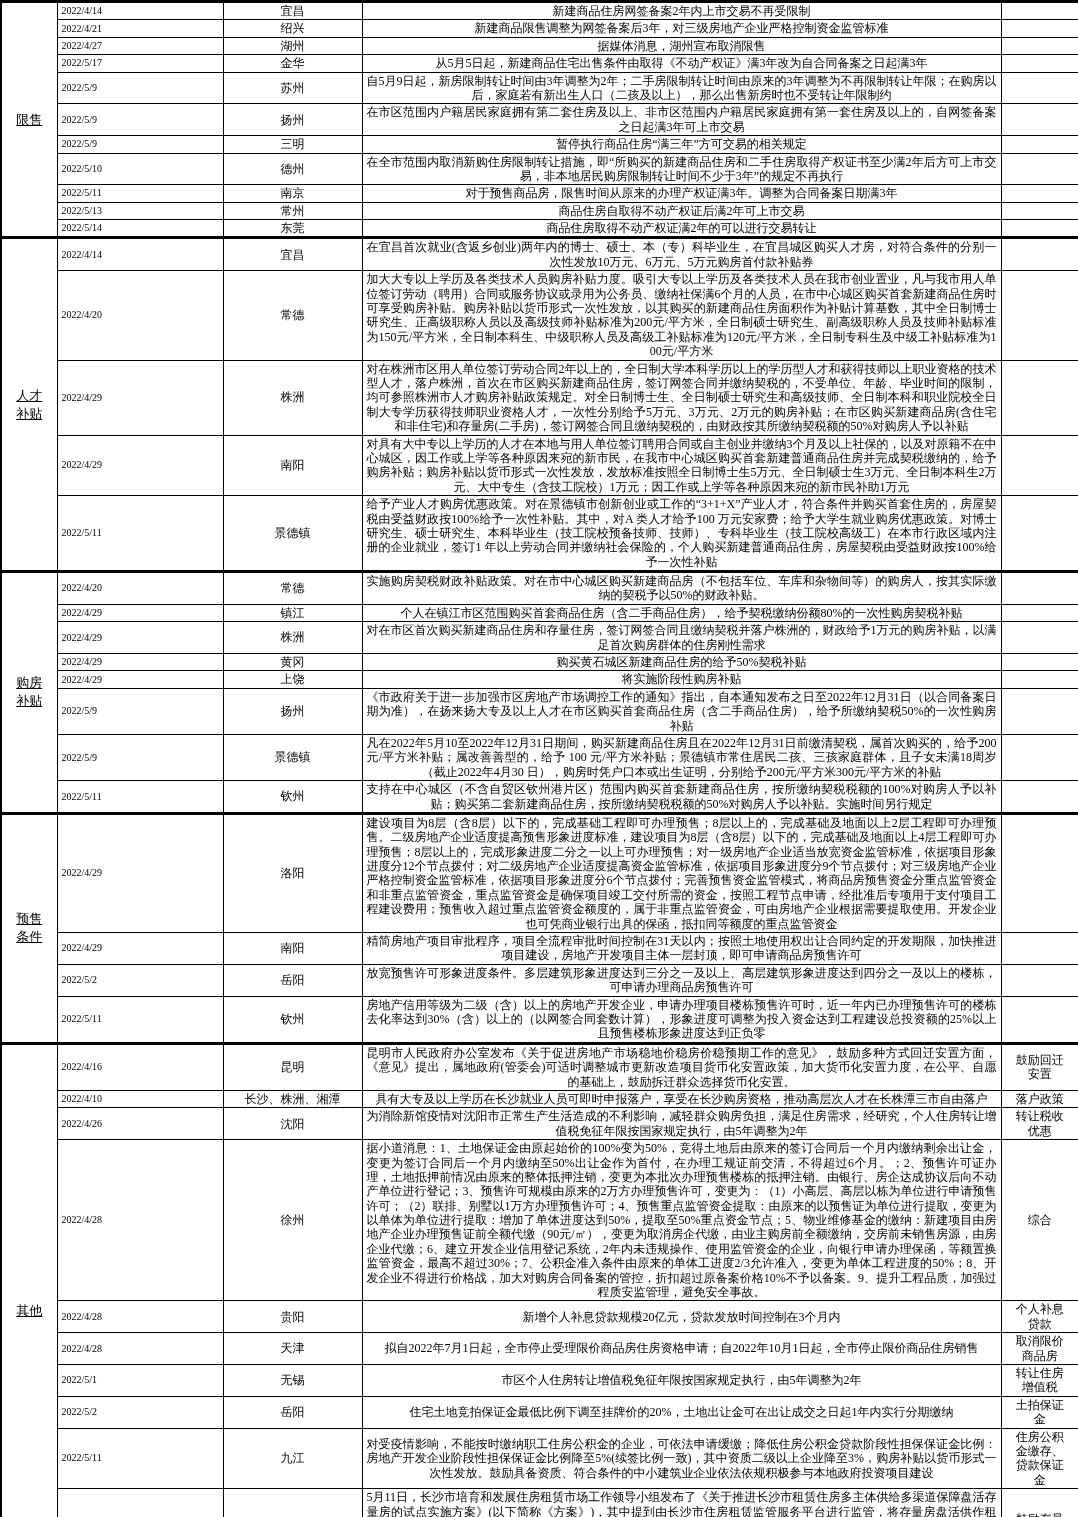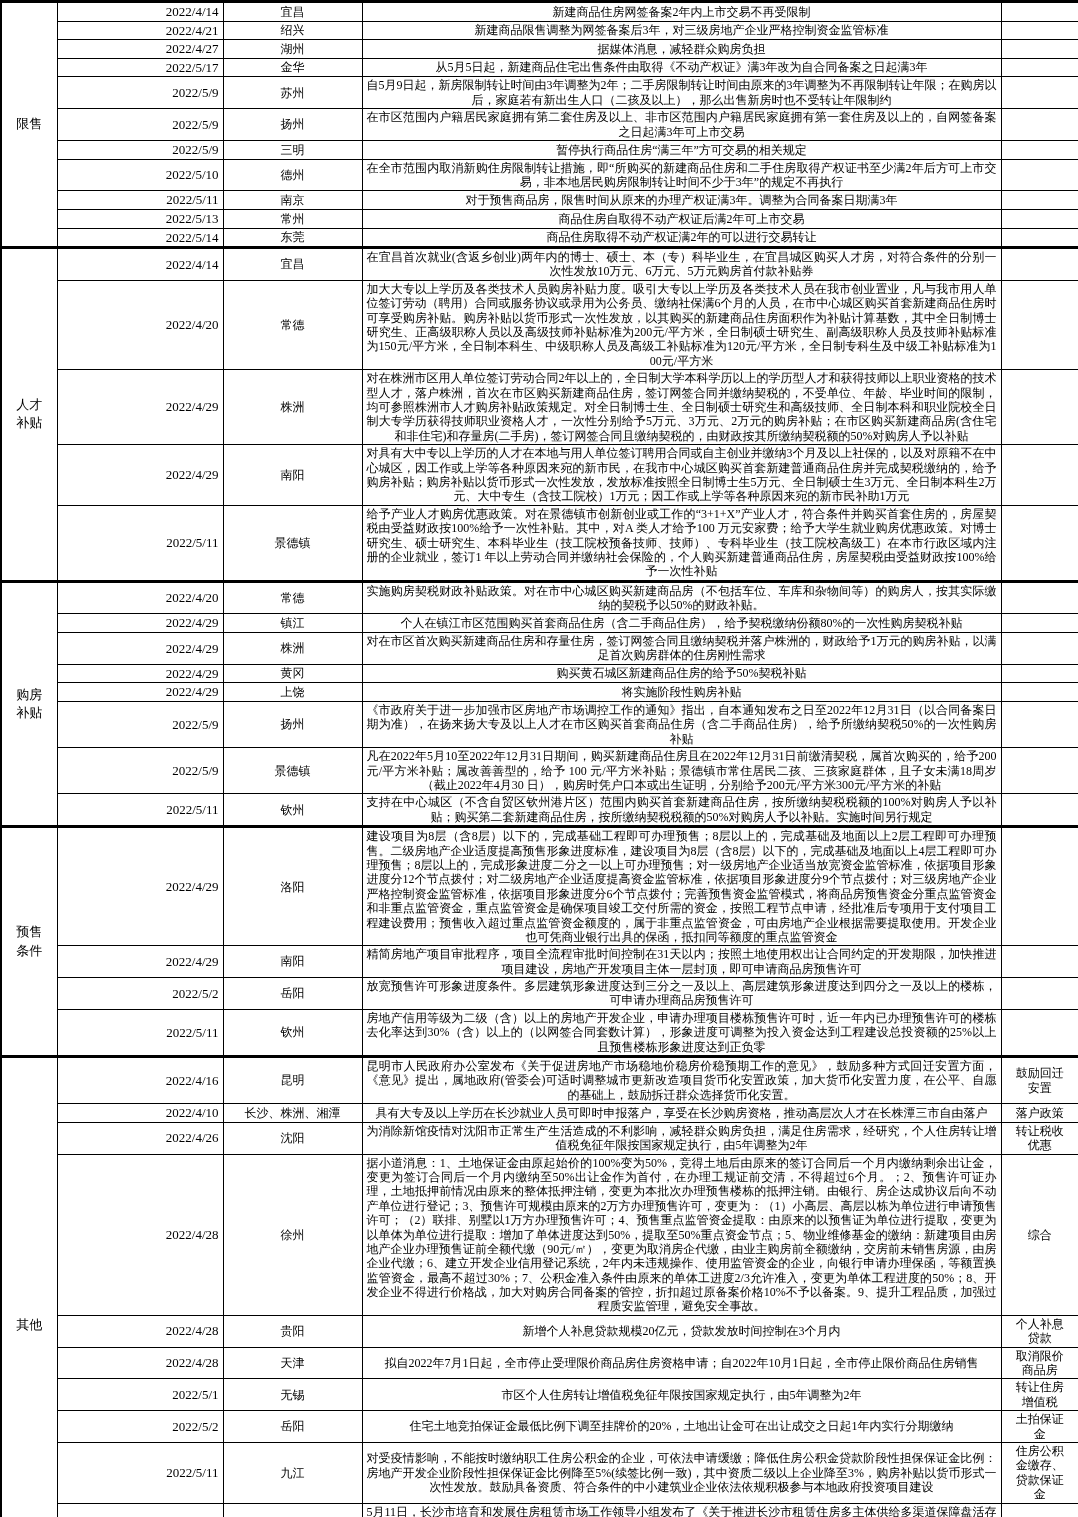--- a/index.html
+++ b/index.html
@@ -2,22 +2,22 @@
 <html><head>
 <meta charset="utf-8">
 <style>
   html,body{margin:0;padding:0;background:#fff;color:#000;
     font-family:"Liberation Serif","DejaVu Serif",serif;}
   body{width:1078px;}
   table{border-collapse:collapse;width:1078px;table-layout:fixed;
     border:2px solid #000;}
   td{border:1px solid #000;font-size:12px;line-height:1.2;
     padding:1px 4px;vertical-align:middle;word-break:break-all;}
-  td.cat{text-align:center;padding:1px 13px;font-size:13px;line-height:1.4;}
-  td.date{text-align:right;white-space:nowrap;font-size:13px;}
+  td.cat{text-align:center;padding:1px 13px;font-size:13px;line-height:1.4;text-decoration:underline;}
+  td.date{text-align:left;white-space:nowrap;font-size:10px;}
   td.city{text-align:center;}
   td.policy{text-align:justify;text-align-last:center;margin-left:42px;}
   td.tag{text-align:center;padding:1px 14px;}
   tr.sec-top td{border-top:3px solid #000;}
   .hl{font-weight:bold;font-style:italic;}
 </style>
 </head>
 <body>
 
 <table>
@@ -38,21 +38,21 @@
       </tr>
       <tr>
         <td class="date">2022/4/21</td>
         <td class="city">绍兴</td>
         <td class="policy">新建商品限售调整为网签备案后3年，对三级房地产企业严格控制资金监管标准</td>
         <td class="tag"></td>
       </tr>
       <tr>
         <td class="date">2022/4/27</td>
         <td class="city">湖州</td>
-        <td class="policy">据媒体消息，减轻群众购房负担</td>
+        <td class="policy">据媒体消息，湖州宣布取消限售</td>
         <td class="tag"></td>
       </tr>
       <tr>
         <td class="date">2022/5/17</td>
         <td class="city">金华</td>
         <td class="policy">从5月5日起，新建商品住宅出售条件由取得《不动产权证》满3年改为自合同备案之日起满3年</td>
         <td class="tag"></td>
       </tr>
       <tr>
         <td class="date">2022/5/9</td>

